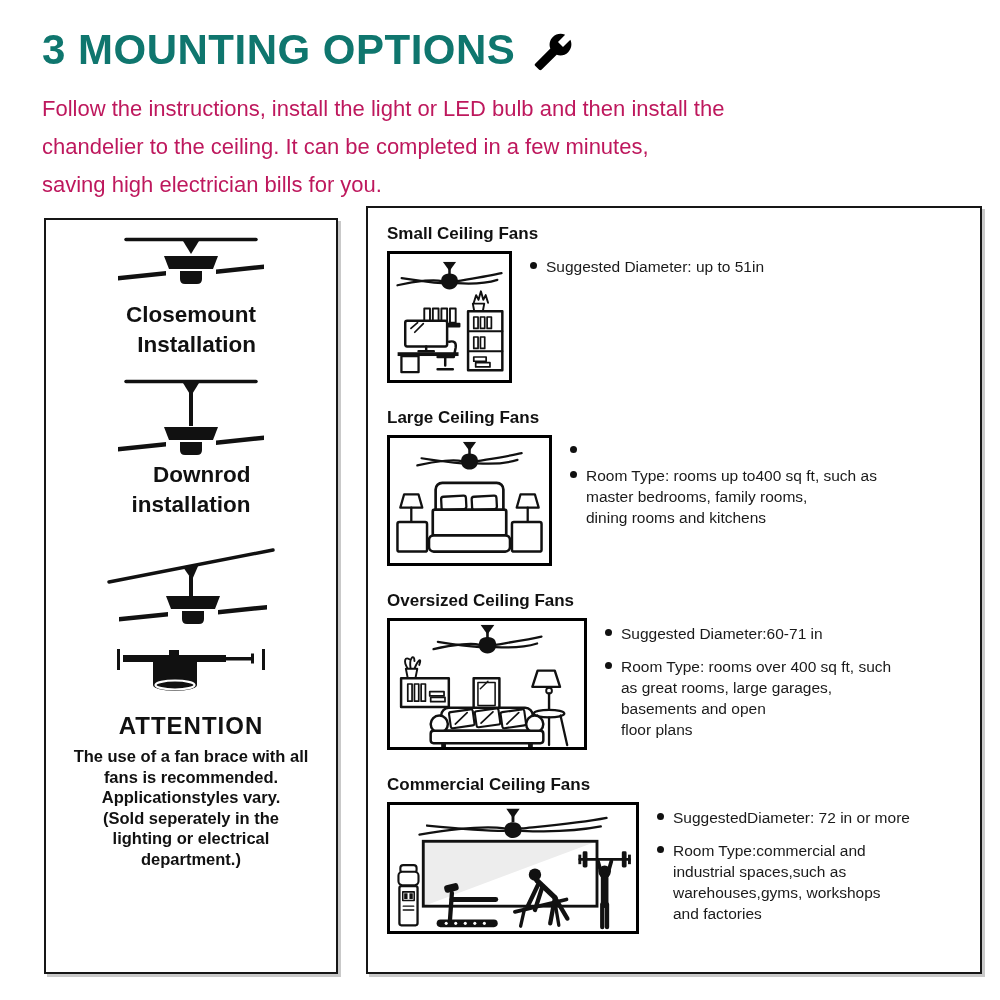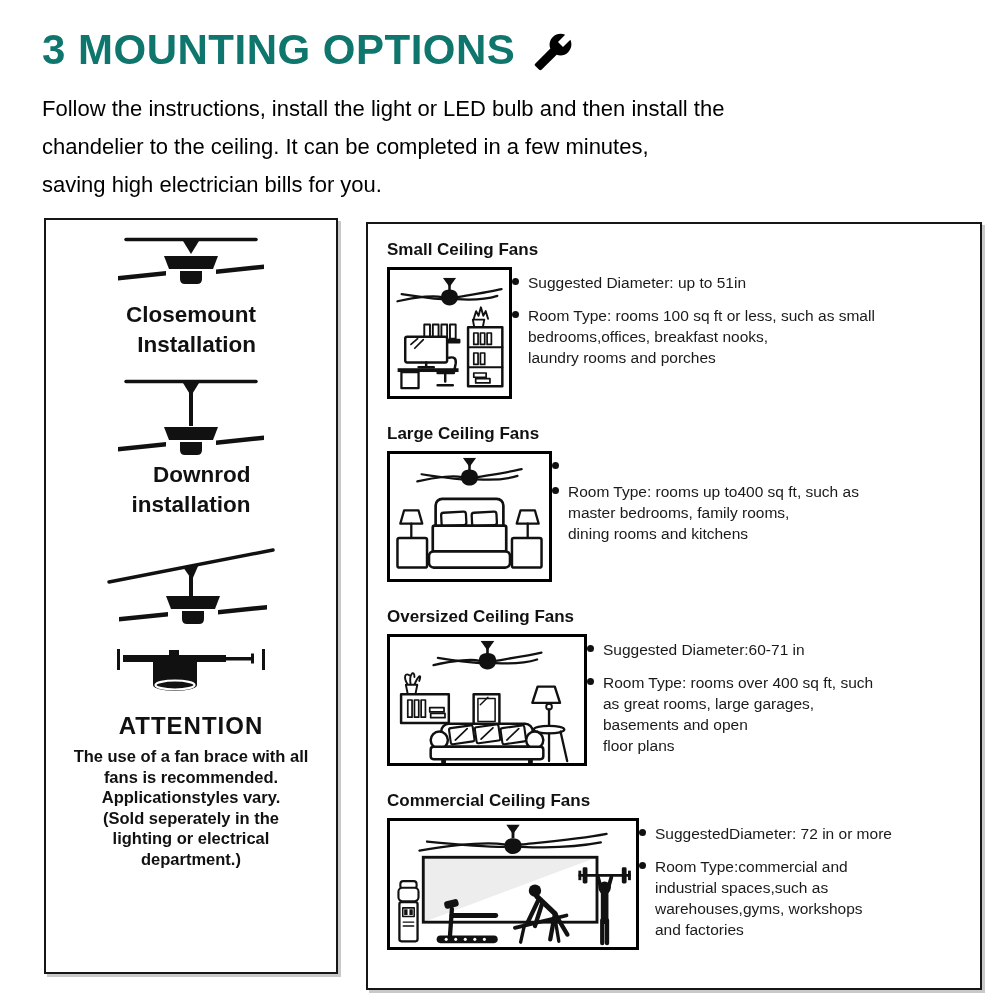--- a/index.html
+++ b/index.html
@@ -6,34 +6,34 @@
   .canvas{
     position:relative;width:1000px;height:1000px;background:#fff;overflow:hidden;
     font-family:"Liberation Sans","DejaVu Sans",sans-serif;color:#111;
   }
   
   .header{position:absolute;left:42px;top:26px;display:flex;align-items:center;gap:18px;}
   .title{font-size:42px;font-weight:700;letter-spacing:.5px;color:#0f766e;white-space:nowrap;}
   .wrench{width:40px;height:40px;transform:translateY(2px);}
   .intro{
     position:absolute;left:42px;top:90px;width:800px;
-    font-size:22px;line-height:38px;color:#000000;white-space:pre-line;
+    font-size:22px;line-height:38px;color:#be185d;white-space:pre-line;
   }
   
   .panel{position:absolute;border:2px solid #161616;background:#fff;box-shadow:3px 3px 0 #c9c9c9;}
   .left-panel{left:44px;top:218px;width:290px;height:752px;display:flex;flex-direction:column;align-items:center;}
-  .right-panel{left:366px;top:222px;width:593px;height:748px;padding:16px 0 0 19px;box-sizing:content-box;}
+  .right-panel{left:366px;top:206px;width:593px;height:748px;padding:16px 0 0 19px;box-sizing:content-box;}
   
   .opt-label{font-size:22.5px;line-height:30px;font-weight:700;white-space:pre-line;text-align:right;}
   .attn-title{font-size:24px;font-weight:700;letter-spacing:1px;margin-top:12px;}
   .attn-body{font-size:16.5px;line-height:20.5px;font-weight:700;text-align:center;white-space:pre-line;margin-top:6px;}
   
   .section{margin-bottom:25px;}
   .sec-title{font-size:17px;font-weight:700;margin:0 0 7px 0;}
-  .sec-row{display:flex;}
+  .sec-row{display:flex;gap:18px;}
   .illus{border:3px solid #000;line-height:0;flex:none;background:#fff;}
   .bullets{display:flex;flex-direction:column;gap:12px;padding-top:5px;}
   .bullet{display:flex;}
   .dot{width:7px;height:7px;border-radius:50%;background:#111;margin:6px 9px 0 0;flex:none;}
   .btext{font-size:15.5px;line-height:21px;color:#1a1a1a;white-space:pre-line;}
   svg{display:block;}
   .stk{stroke:#111;fill:none;stroke-linecap:round;stroke-linejoin:round;}
   .fil{fill:#111;stroke:none;}
   .wfil{fill:#fff;stroke:#111;stroke-linejoin:round;}
 </style>
@@ -160,26 +160,20 @@
             <path class="stk" stroke-width="2.6" d="M38,97 v5 M30,102 h16"></path>
             <rect class="fil" x="8" y="103" width="64" height="4"></rect>
             <rect class="wfil" stroke-width="2.4" x="12" y="107" width="18" height="17"></rect>
             <path class="stk" stroke-width="2.6" d="M62,92 q8,-2 7,6 l-2,10 M50,108 h17 M58,108 v9 M50,121 h16"></path>
           </svg>
         </div>
         <div class="bullets">
           <div class="bullet">
             <span class="dot"></span>
             <span class="btext">Suggested Diameter: up to 51in</span>
-          </div>
-          <div class="bullet">
-            <span class="dot"></span>
-            <span class="btext">Room Type: rooms 100 sq ft or less, such as small
-bedrooms,offices, breakfast nooks,
-laundry rooms and porches</span>
           </div>
         </div>
       </div>
     </div>
 
     <div class="section">
       <div class="sec-title">Large Ceiling Fans</div>
       <div class="sec-row">
         <div class="illus">
           <svg width="159" height="125" viewBox="0 0 165 131">

